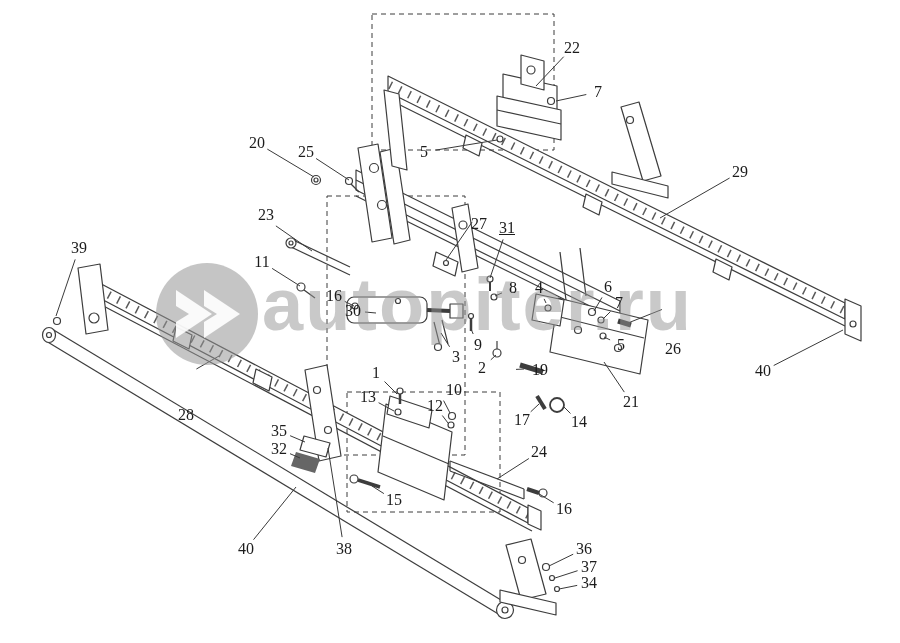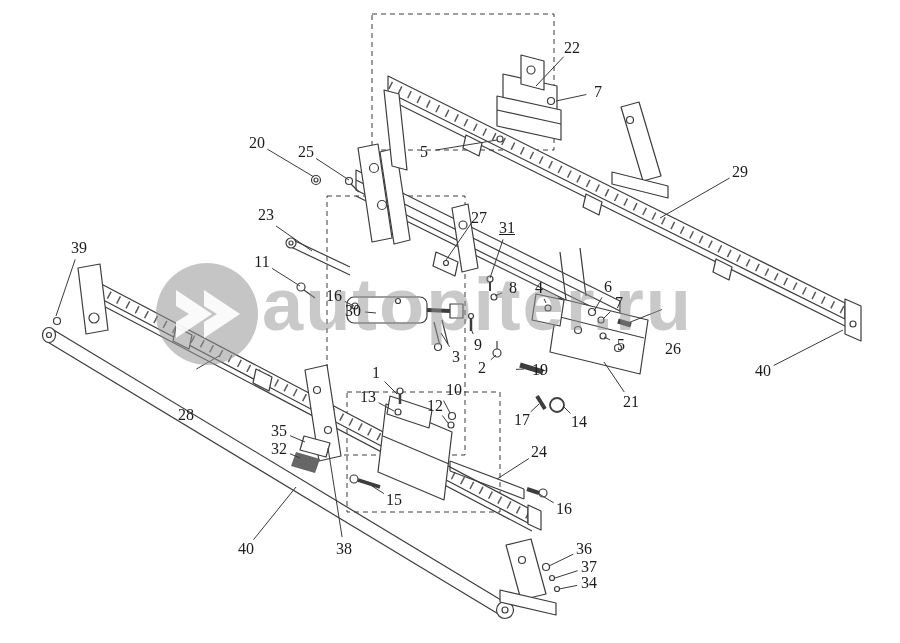--- a/index.html
+++ b/index.html
@@ -232,21 +232,21 @@
   </div>
 
   <div id="callout-layer">
       <span class="callout" style="left: 572px; top: 48px;">22</span>
       <span class="callout" style="left: 598px; top: 92px;">7</span>
       <span class="callout" style="left: 424px; top: 152px;">5</span>
       <span class="callout" style="left: 740px; top: 172px;">29</span>
       <span class="callout" style="left: 257px; top: 143px;">20</span>
       <span class="callout" style="left: 306px; top: 152px;">25</span>
       <span class="callout" style="left: 266px; top: 215px;">23</span>
-      <span class="callout" style="left: 479px; top: 218px;">27</span>
+      <span class="callout" style="left: 479px; top: 224px;">27</span>
       <span class="callout" style="left: 507px; top: 228px; text-decoration: underline;">31</span>
       <span class="callout" style="left: 262px; top: 262px;">11</span>
       <span class="callout" style="left: 334px; top: 296px;">16</span>
       <span class="callout" style="left: 353px; top: 311px;">30</span>
       <span class="callout" style="left: 513px; top: 288px;">8</span>
       <span class="callout" style="left: 539px; top: 288px;">4</span>
       <span class="callout" style="left: 608px; top: 287px;">6</span>
       <span class="callout" style="left: 619px; top: 303px;">7</span>
       <span class="callout" style="left: 673px; top: 305px; margin-top: 44px;">26</span>
       <span class="callout" style="left: 621px; top: 345px;">5</span>

